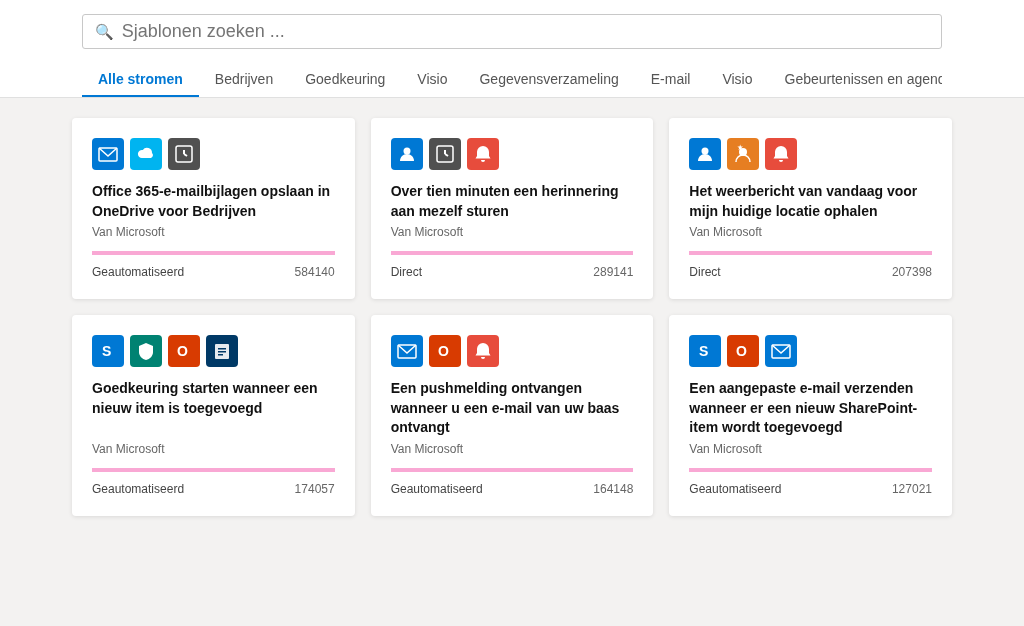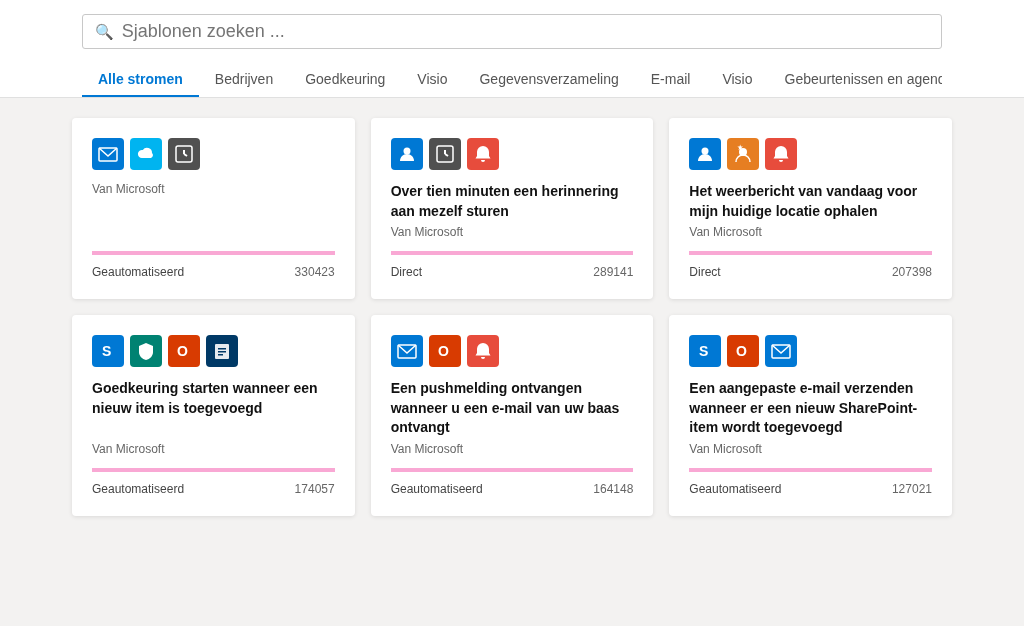--- a/index.html
+++ b/index.html
@@ -186,24 +186,25 @@
             </svg>
           </div>
           <div class="icon-badge" style="background:#505050;">
             <svg viewBox="0 0 20 20" class="icon-svg" xmlns="http://www.w3.org/2000/svg">
               <rect x="2" y="2" width="16" height="16" rx="2" fill="none" stroke="white" stroke-width="1.5"></rect>
               <line x1="10" y1="6" x2="10" y2="10" stroke="white" stroke-width="2"></line>
               <line x1="10" y1="10" x2="13" y2="12" stroke="white" stroke-width="2"></line>
             </svg>
           </div>
         </div>
+      <div class="card-title">Office 365-e-mailbijlagen opslaan in OneDrive voor Bedrijven</div>
       <div class="card-author">Van Microsoft</div>
       <div class="card-footer">
         <span class="card-type">Geautomatiseerd</span>
-        <span class="card-count">330423</span>
+        <span class="card-count">584140</span>
       </div>
     </div>
       <div class="card">
       <div class="card-icons">
           <div class="icon-badge" style="background:#0078d4;">
             <svg viewBox="0 0 20 20" class="icon-svg" xmlns="http://www.w3.org/2000/svg">
               <circle cx="10" cy="7" r="3.5" fill="white"></circle>
               <path d="M3 17c0-3.9 3.1-7 7-7s7 3.1 7 7" fill="white"></path>
             </svg>
           </div>

